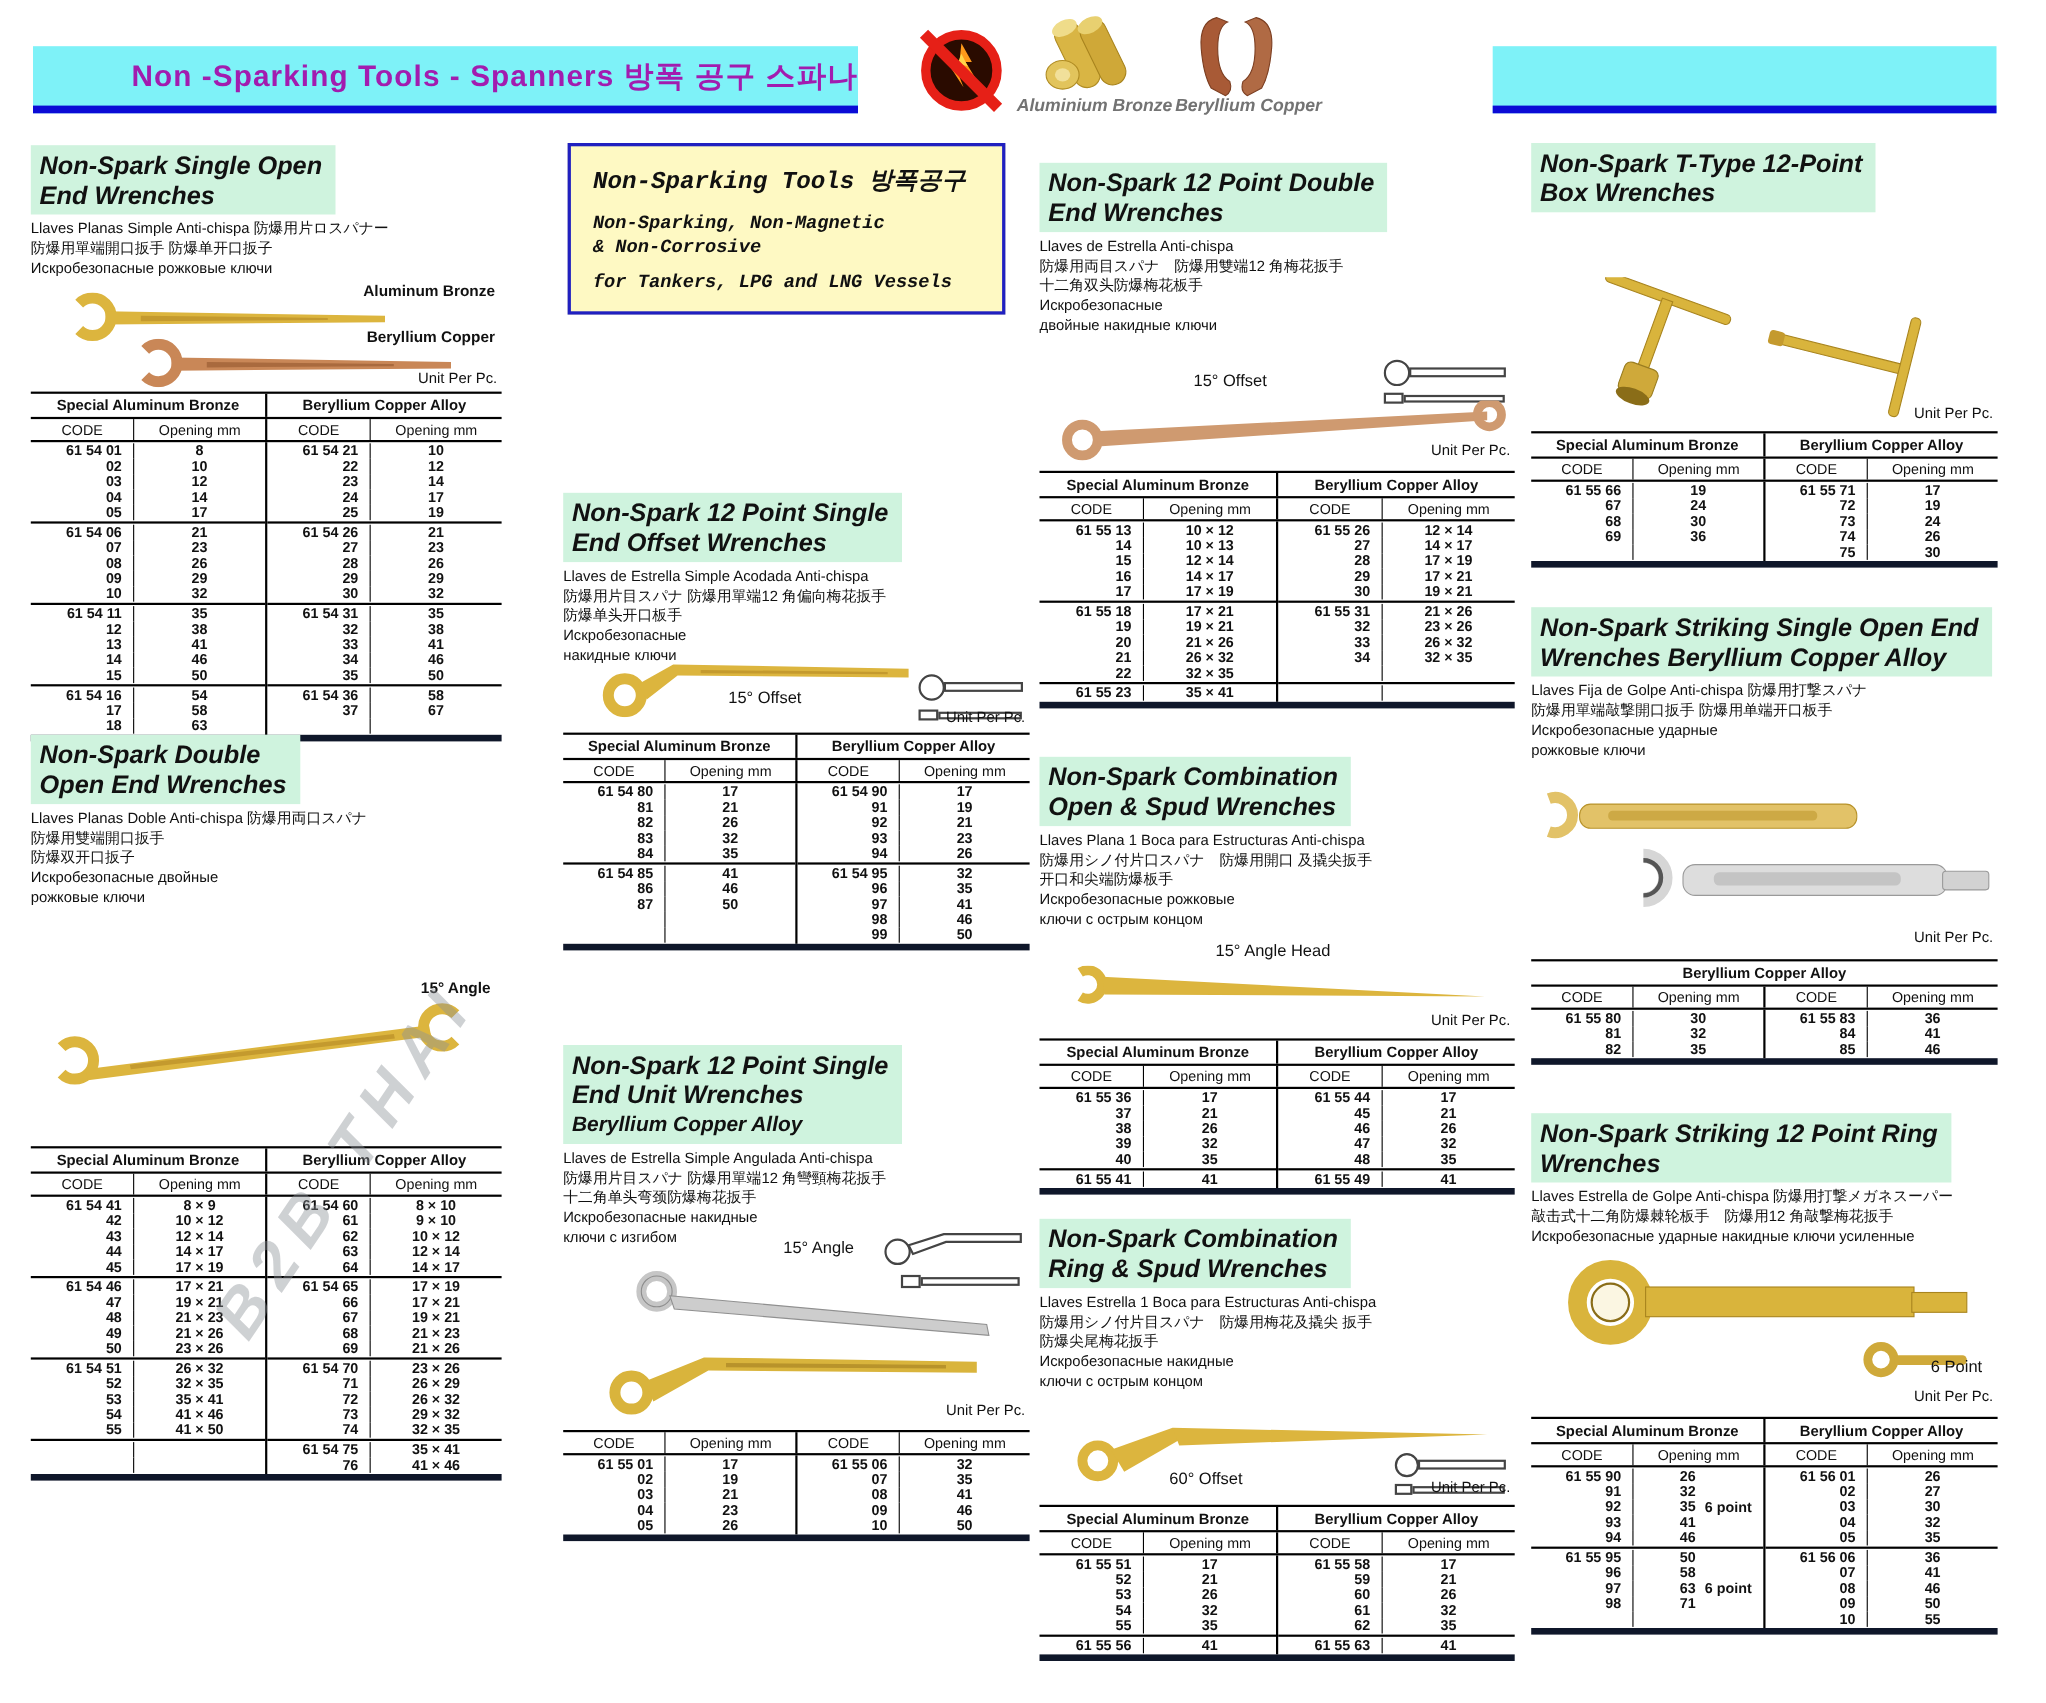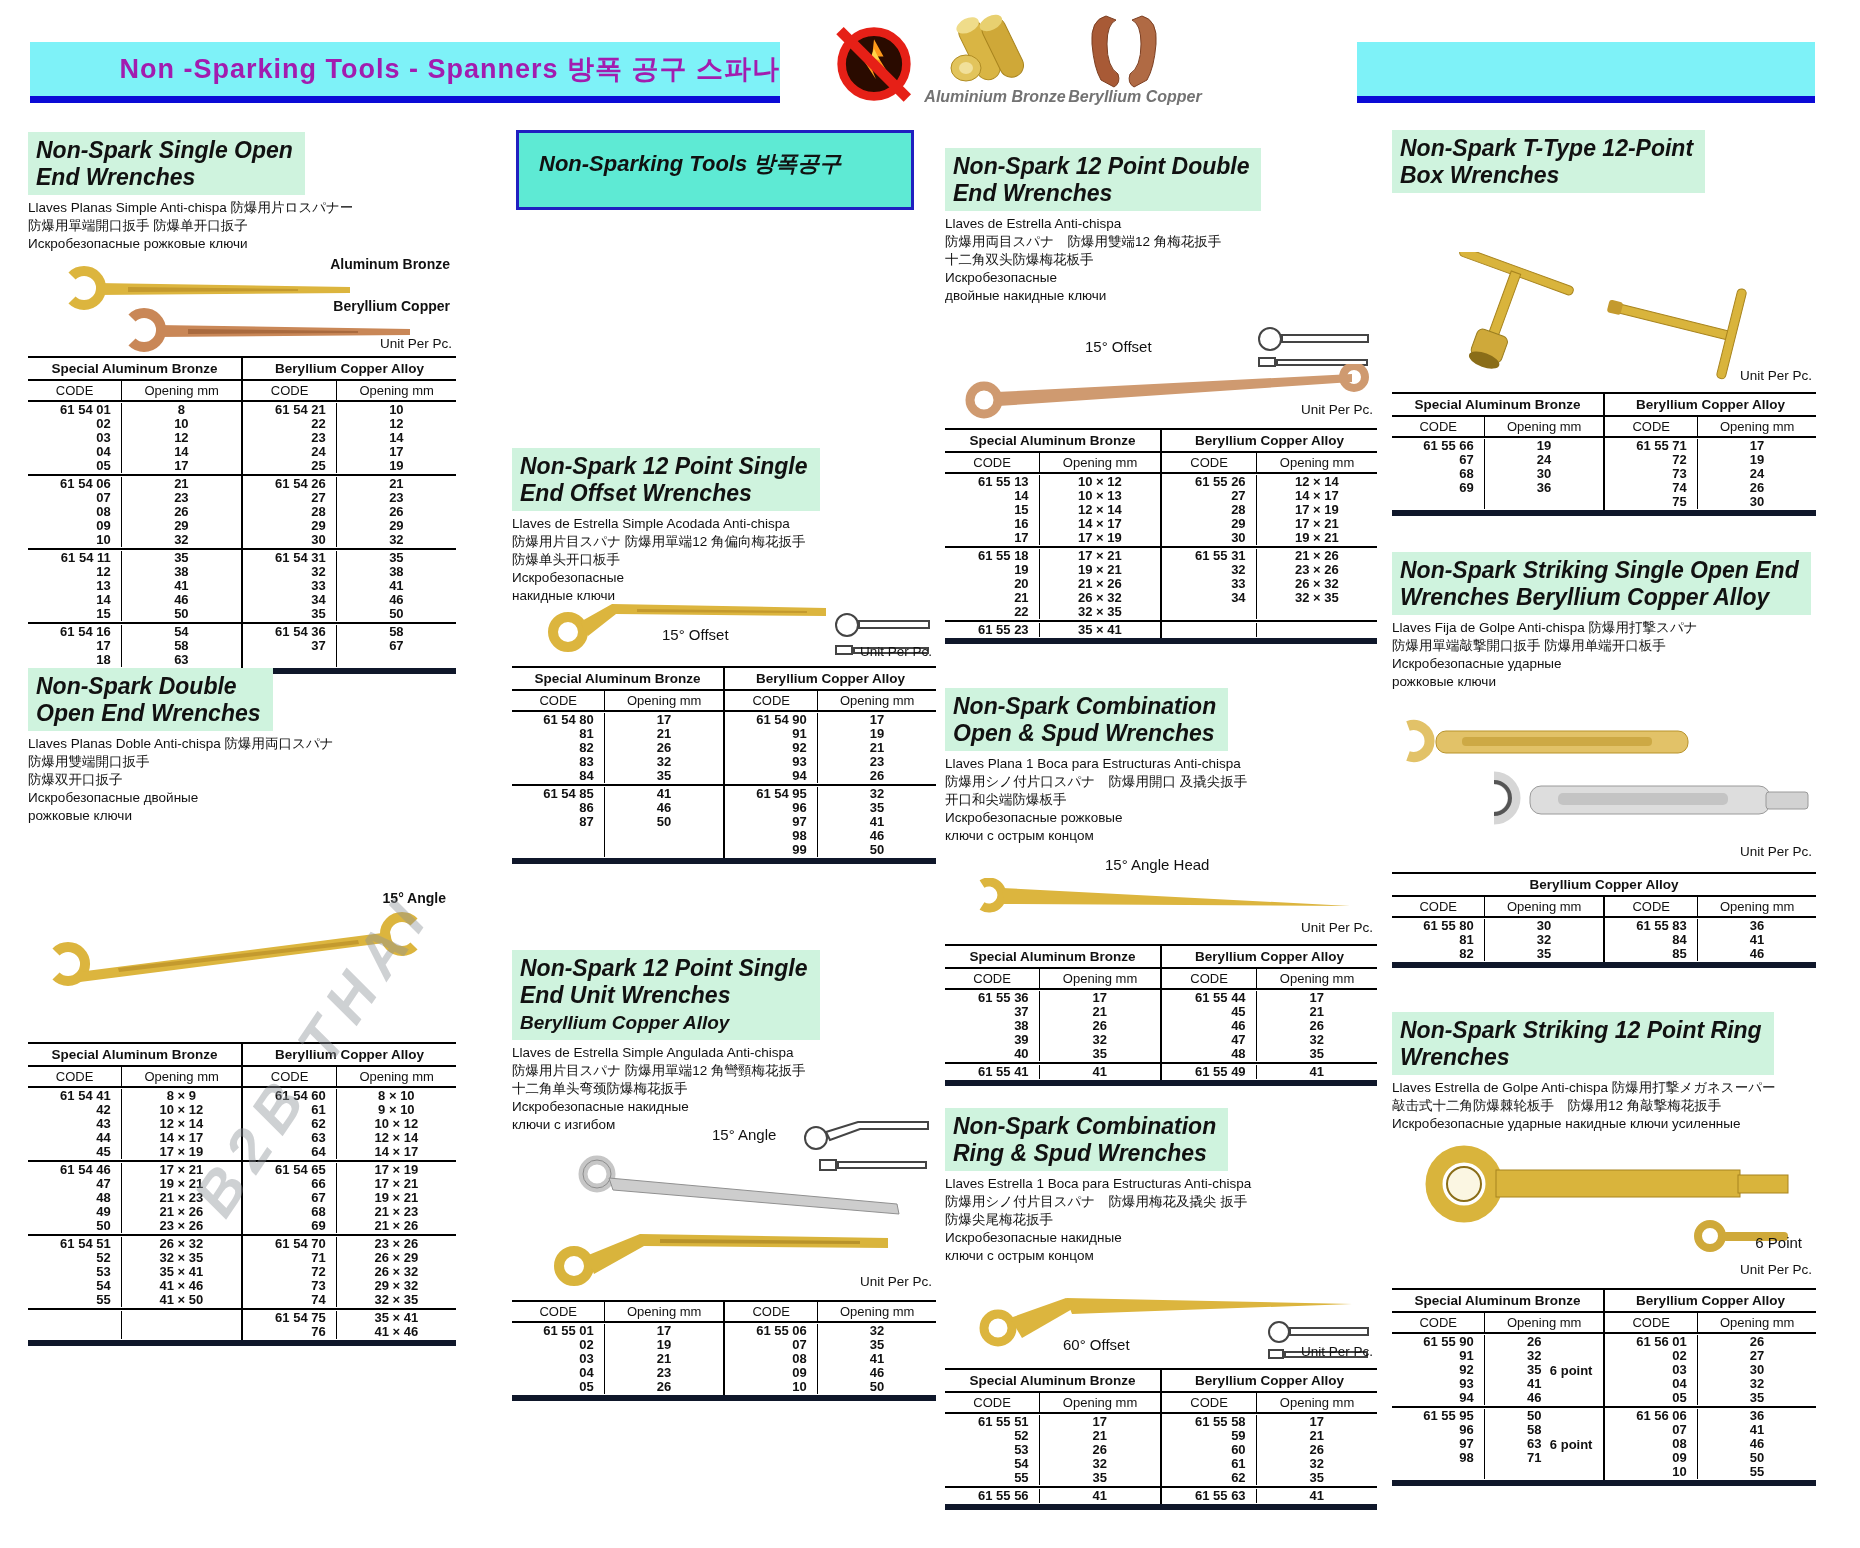--- a/index.html
+++ b/index.html
@@ -11,21 +11,21 @@
   .matlabel{color:#737373;font-style:italic;font-weight:bold;font-size:16px;text-align:center;}
   
   .stitle{display:inline-block;background:#cff3de;padding:5px 12px 4px 8px;}
   .stitle .tline{font-style:italic;font-weight:bold;font-size:23px;line-height:27px;color:#111;}
   #s4-head .stitle .tline:nth-child(3){font-size:19px;}
   .subs{margin-top:4px;}
   .subs .sline{font-size:13.5px;line-height:18px;color:#111;}
   .unit{font-size:13.5px;color:#111;text-align:right;font-weight:normal;}
   .artlabel{font-size:14px;font-weight:bold;color:#111;}
   
-  .infobox{border:3px solid #2020c0;background:#5eead4;padding:16px 20px 14px 20px;}
+  .infobox{border:3px solid #2020c0;background:#fef9c3;padding:16px 20px 14px 20px;font-family:Liberation Mono, monospace;}
   .infobox .ititle{font-style:italic;font-weight:bold;font-size:22px;margin-bottom:14px;}
   .infobox .iline{font-style:italic;font-weight:bold;font-size:17px;line-height:22px;}
   .infobox .iline:last-child{margin-top:10px;}
   
   .ctable{border-top:2px solid #000;border-bottom:6px solid #0f172a;font-size:13px;font-weight:bold;background:transparent;}
   .mat-row{display:flex;border-bottom:2px solid #000;}
   .mat{flex:1;text-align:center;padding:3px 2px;font-size:13.5px;}
   .mat+.mat{border-left:2px solid #000;}
   .colh-row{display:flex;border-bottom:2px solid #000;font-weight:normal;}
   .colh{padding:2px 0;text-align:center;font-size:13px;}
@@ -473,20 +473,25 @@
             <div class="code">76</div>
             <div class="open">41 × 46</div>
           </div>
         </div>
       </div>
     </div>
   </div>
 
 <div class="abs infobox" style="left:516px;top:130px;width:352px;">
   <div class="ititle">Non-Sparking Tools 방폭공구</div>
+  <div>
+      <div class="iline">Non-Sparking, Non-Magnetic</div>
+      <div class="iline">&amp; Non-Corrosive</div>
+      <div class="iline">for Tankers, LPG and LNG Vessels</div>
+    </div>
 </div>
 
 <div class="abs" style="left:512px;top:448px;width:424px;">
   <div class="stitle"><div class="tline">Non-Spark 12 Point Single</div><div class="tline">End Offset Wrenches</div></div>
   <div class="subs">
       <div class="sline">Llaves de Estrella Simple Acodada Anti-chispa</div>
       <div class="sline">防爆用片目スパナ 防爆用單端12 角偏向梅花扳手</div>
       <div class="sline">防爆单头开口板手</div>
       <div class="sline">Искробезопасные</div>
       <div class="sline">накидные ключи</div>

